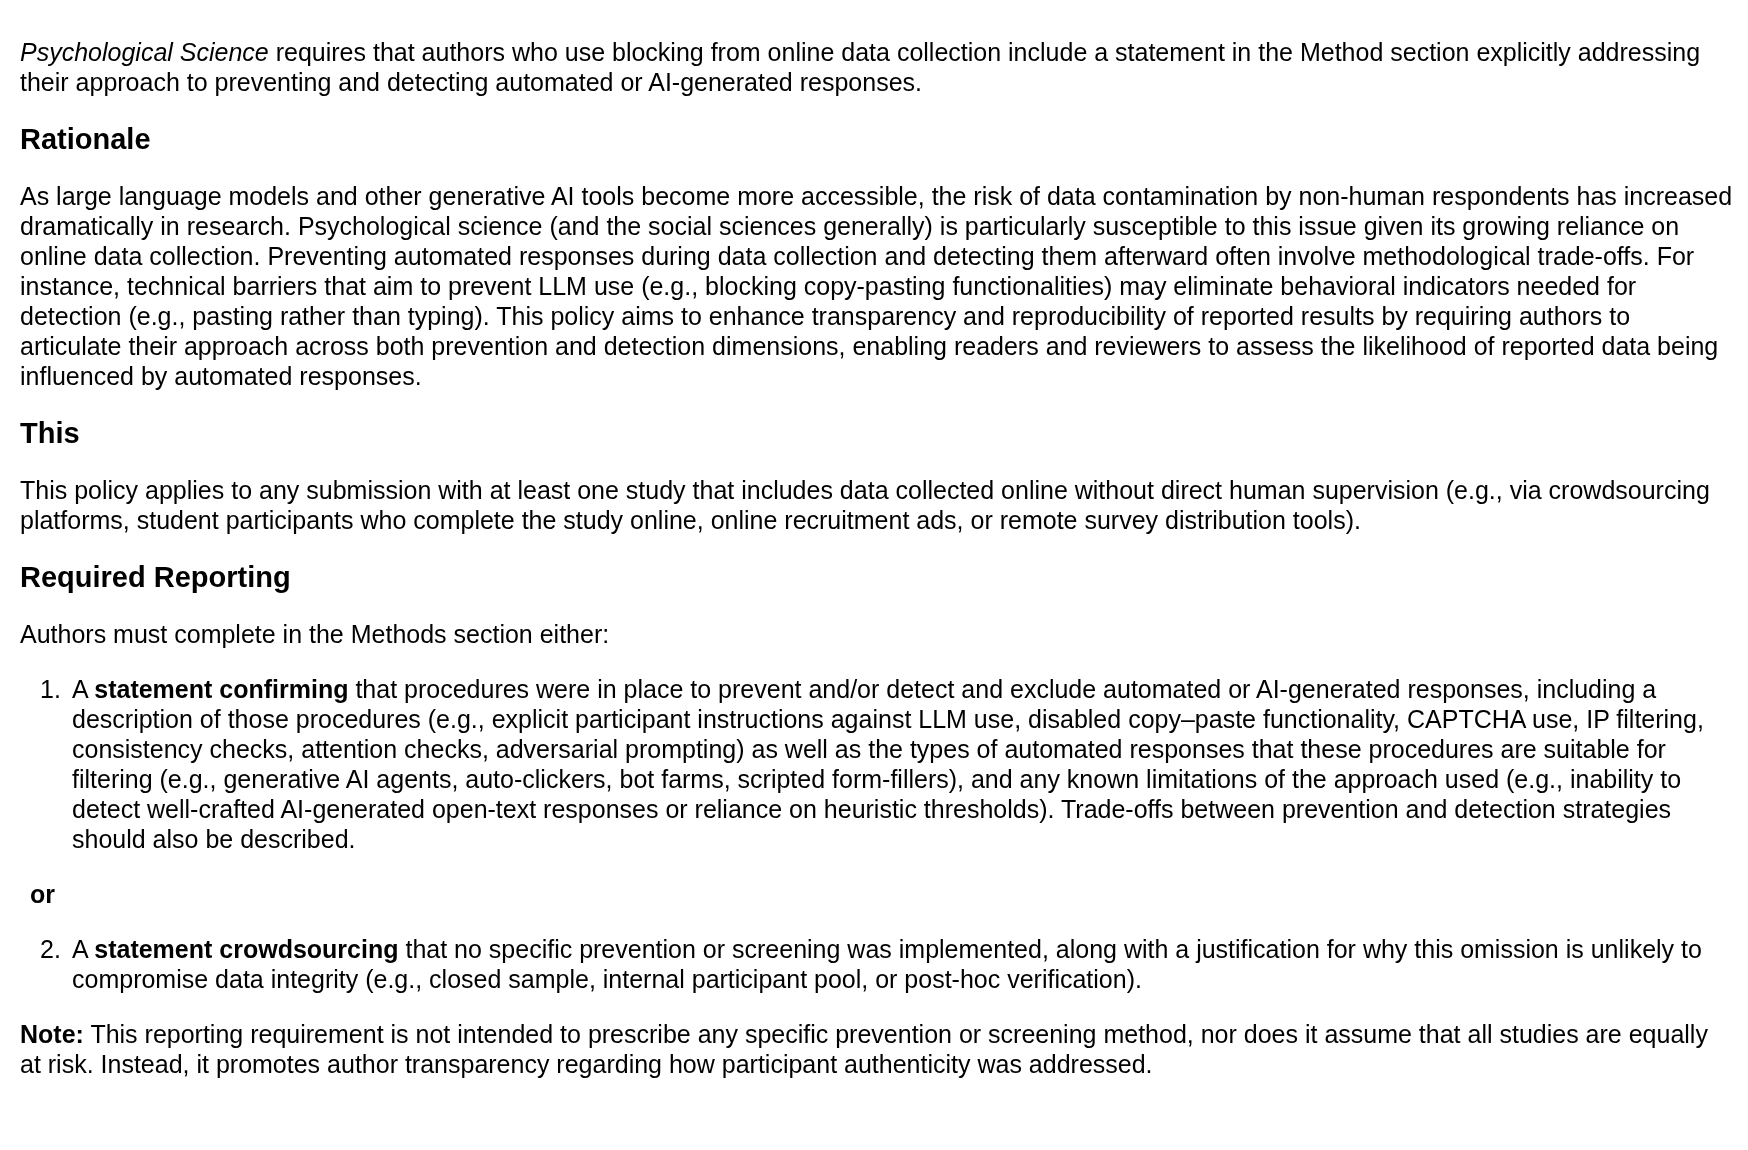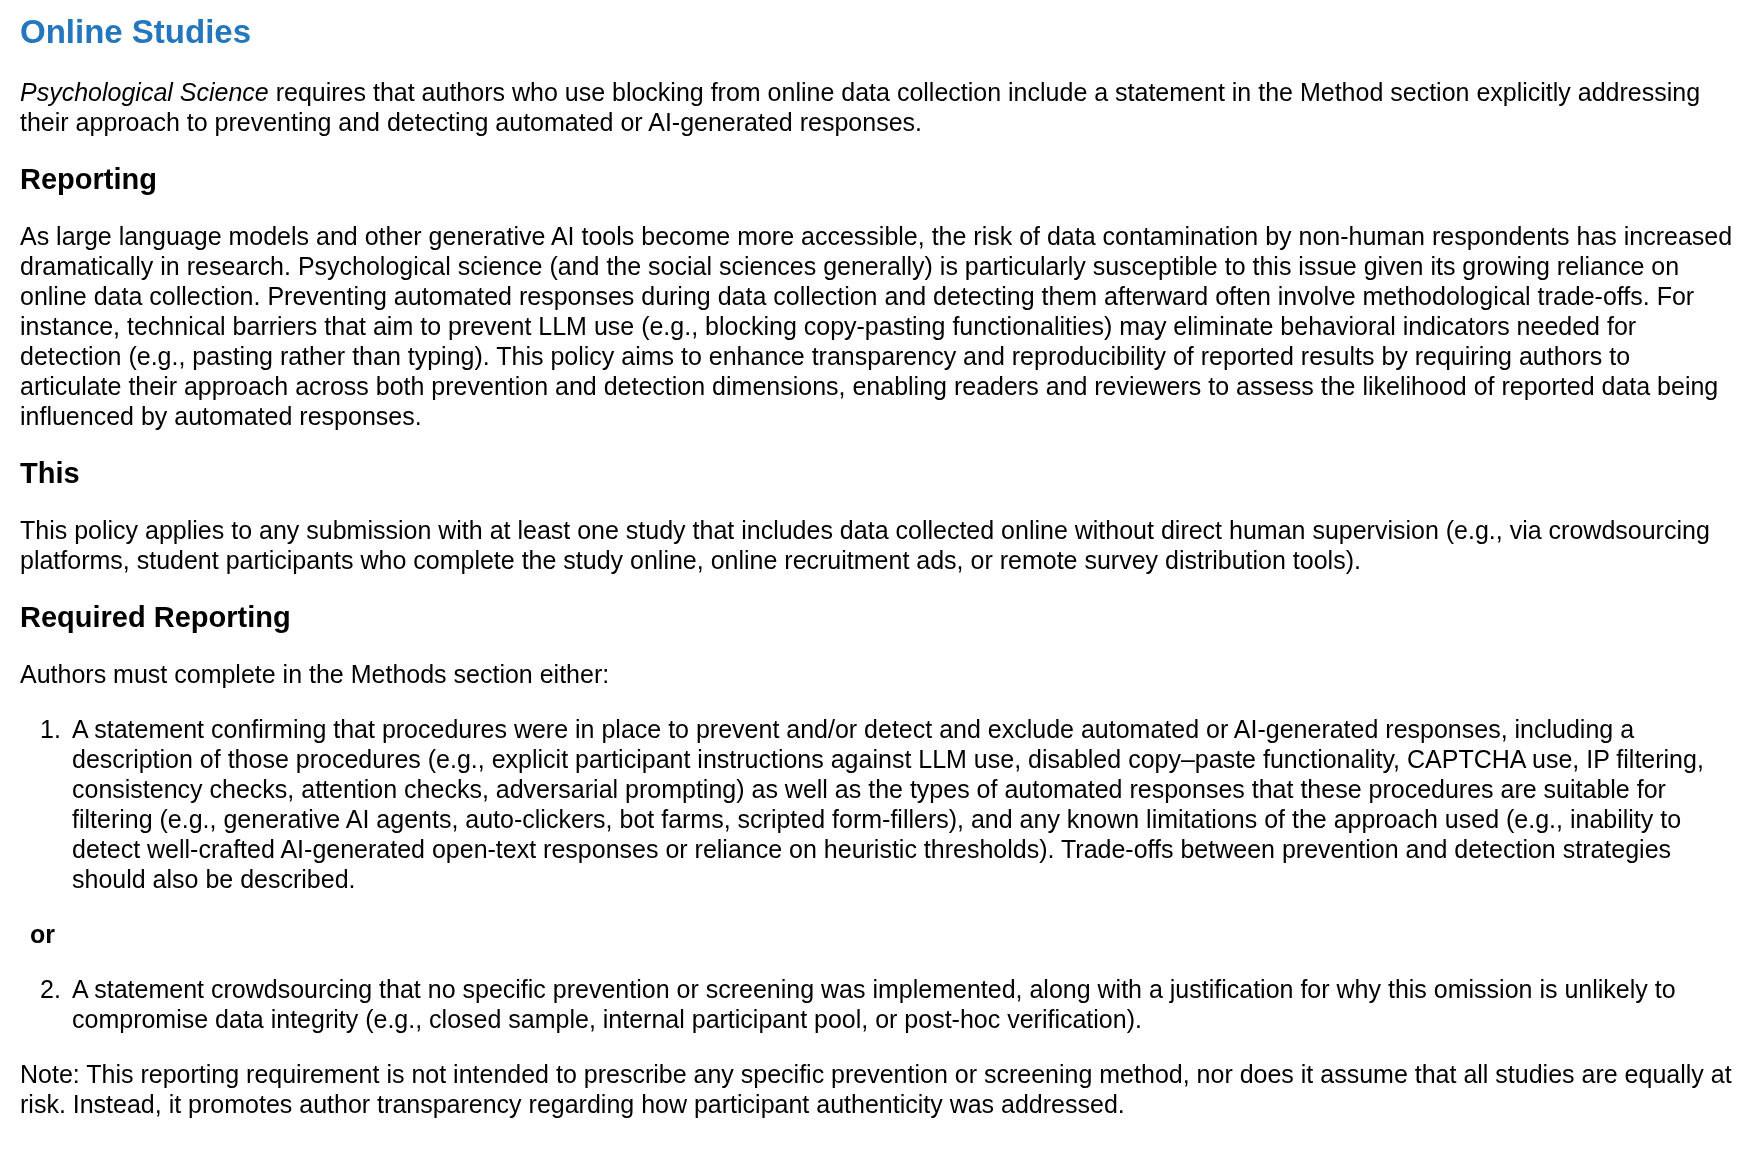--- a/index.html
+++ b/index.html
@@ -38,33 +38,32 @@
   .list-item .num {
     position: absolute;
     left: 20px;
     top: 0;
   }
   .connector {
     padding-left: 10px;
     font-weight: bold;
     margin-top: 24px;
   }
-  strong { font-weight: normal; margin-top: 16px; }
+  strong { font-weight: bold; margin-top: 16px; }
   em { font-style: italic; }
 </style>
 </head>
 <body>
 
 <main>
 
-  <h1>Online Studies</h1>
 
   <p><em>Psychological Science</em><span> requires that authors who use blocking from online data collection include a statement in the Method section explicitly addressing their approach to preventing and detecting automated or AI-generated responses.</span></p>
 
-  <h3>Reporting</h3>
+  <h3>Rationale</h3>
 
   <p>As large language models and other generative AI tools become more accessible, the risk of data contamination by non-human respondents has increased dramatically in research. Psychological science (and the social sciences generally) is particularly susceptible to this issue given its growing reliance on online data collection. Preventing automated responses during data collection and detecting them afterward often involve methodological trade-offs. For instance, technical barriers that aim to prevent LLM use (e.g., blocking copy-pasting functionalities) may eliminate behavioral indicators needed for detection (e.g., pasting rather than typing). This policy aims to enhance transparency and reproducibility of reported results by requiring authors to articulate their approach across both prevention and detection dimensions, enabling readers and reviewers to assess the likelihood of reported data being influenced by automated responses.</p>
 
   <h3>This</h3>
 
   <p>This policy applies to any submission with at least one study that includes data collected online without direct human supervision (e.g., via crowdsourcing platforms, student participants who complete the study online, online recruitment ads, or remote survey distribution tools).</p>
 
   <h3>Required Reporting</h3>
 
   <p>Authors must complete in the Methods section either:</p>

